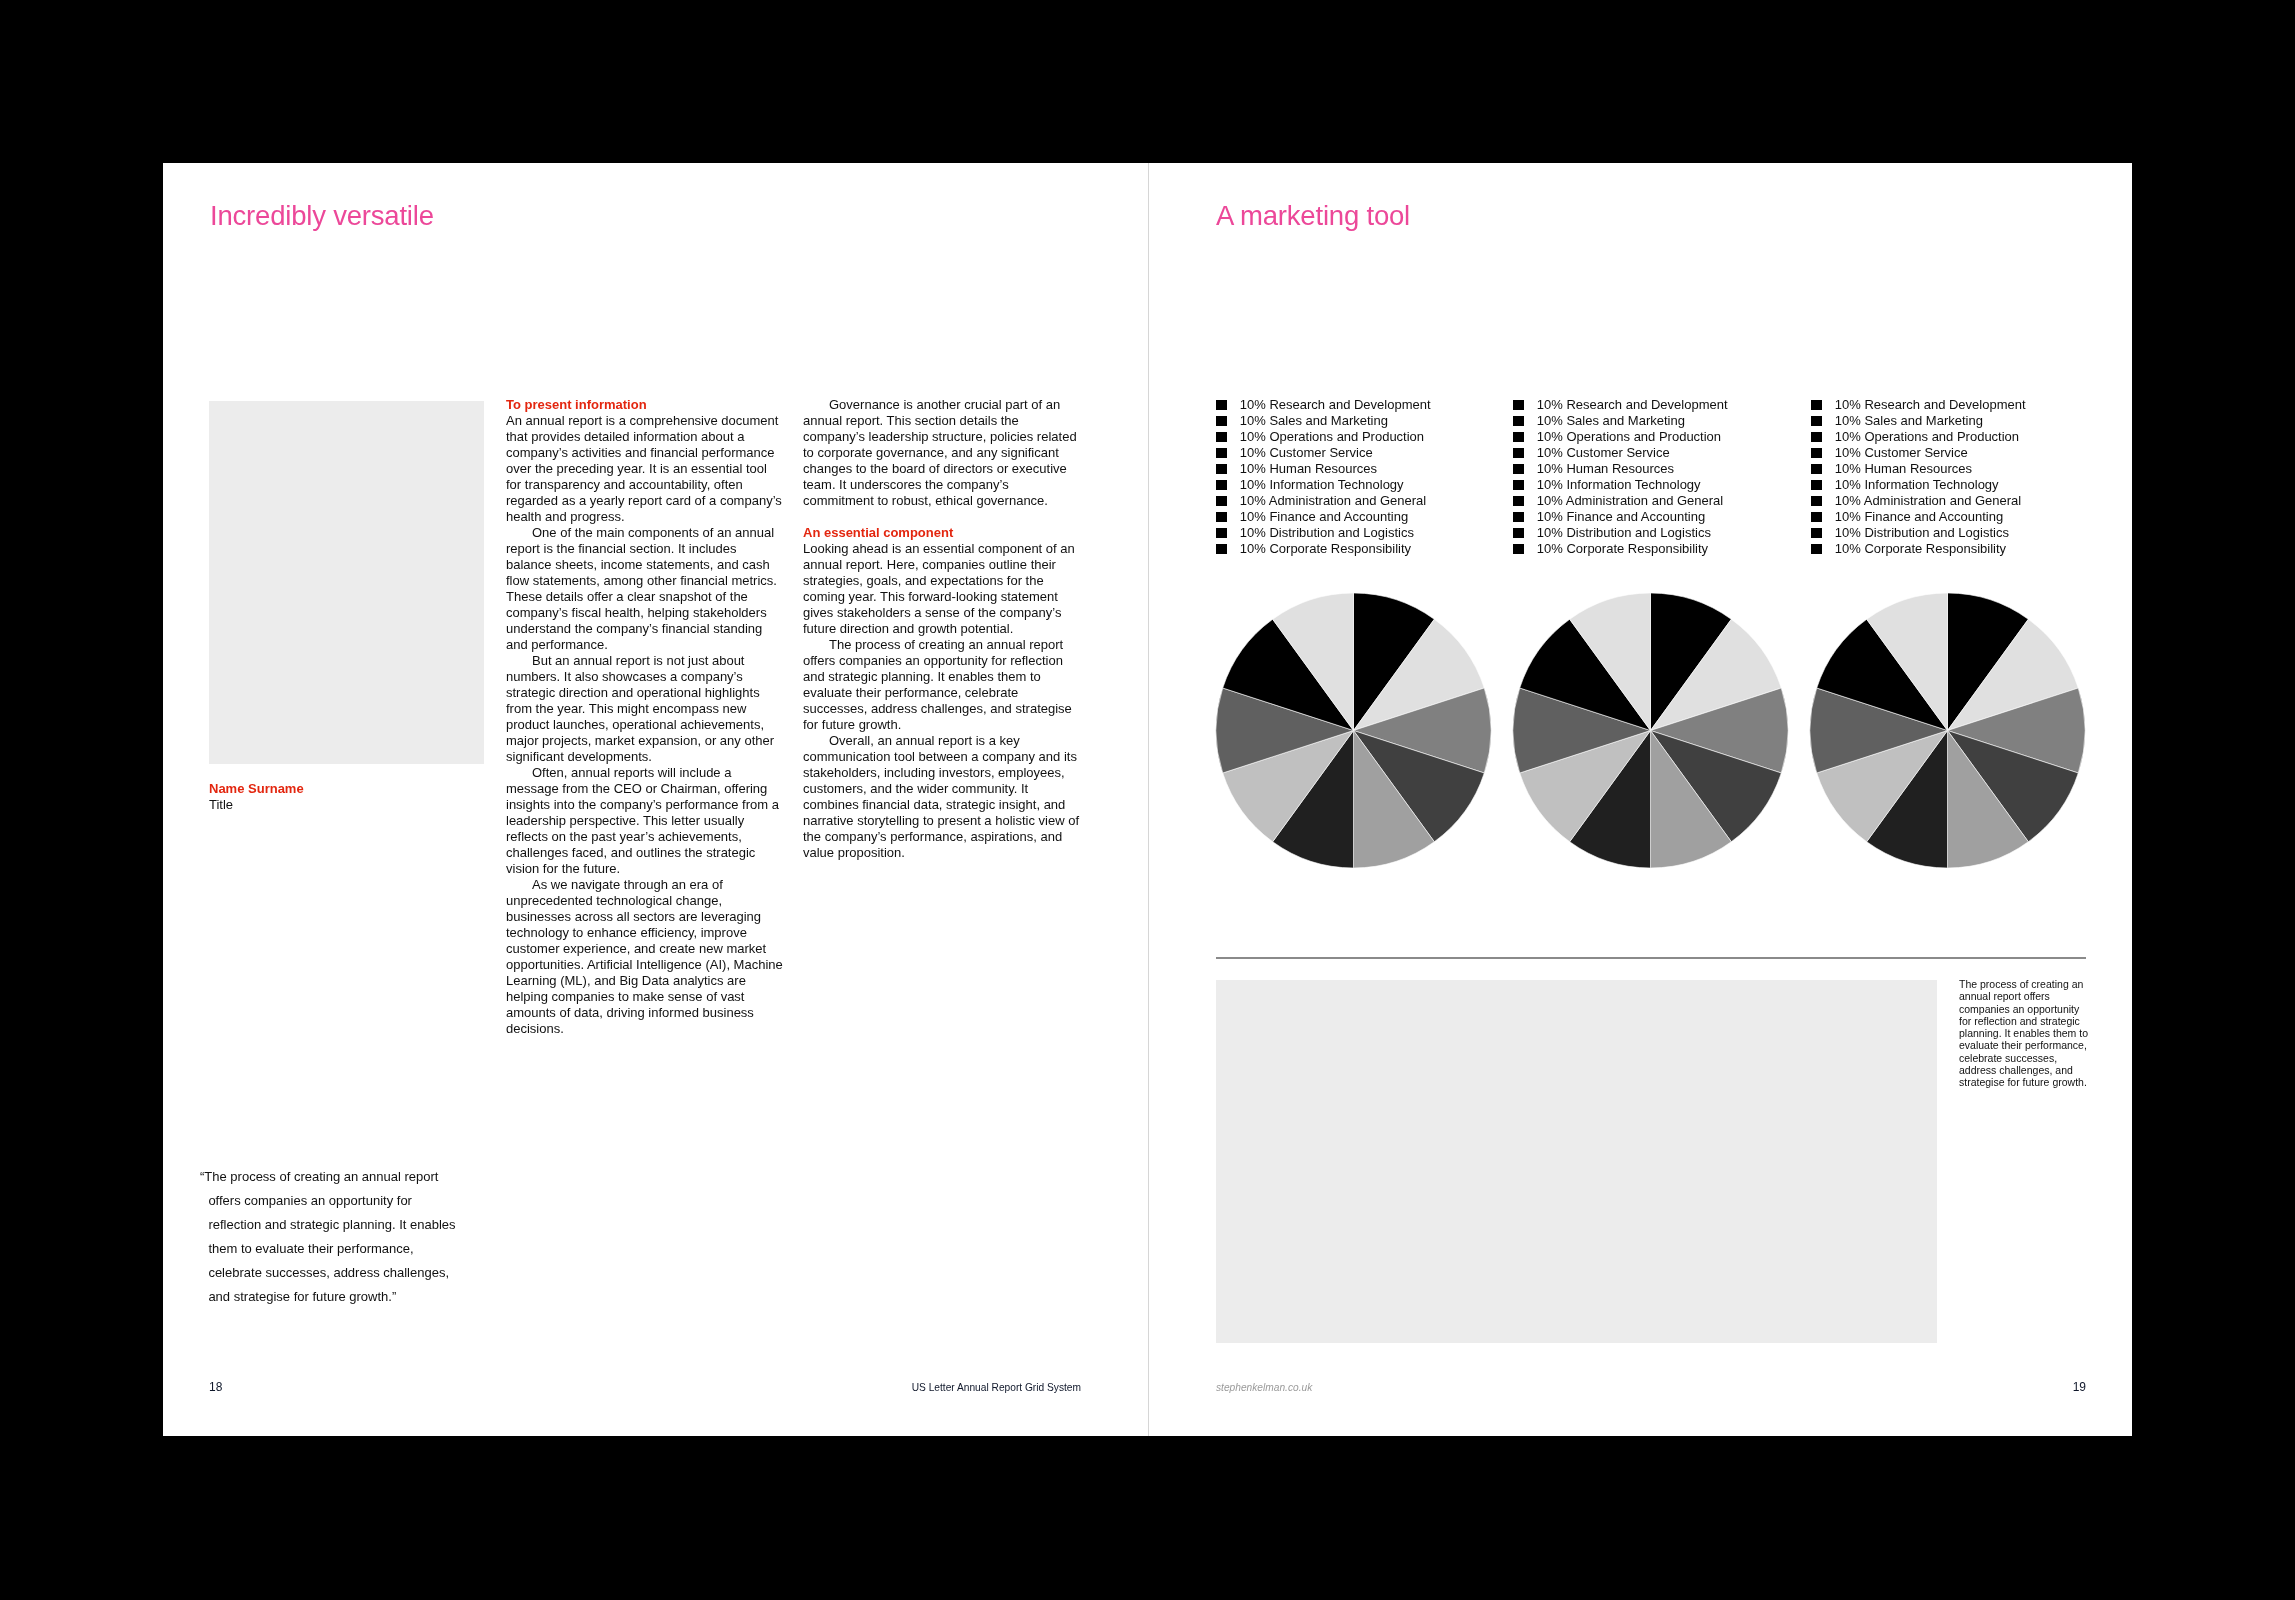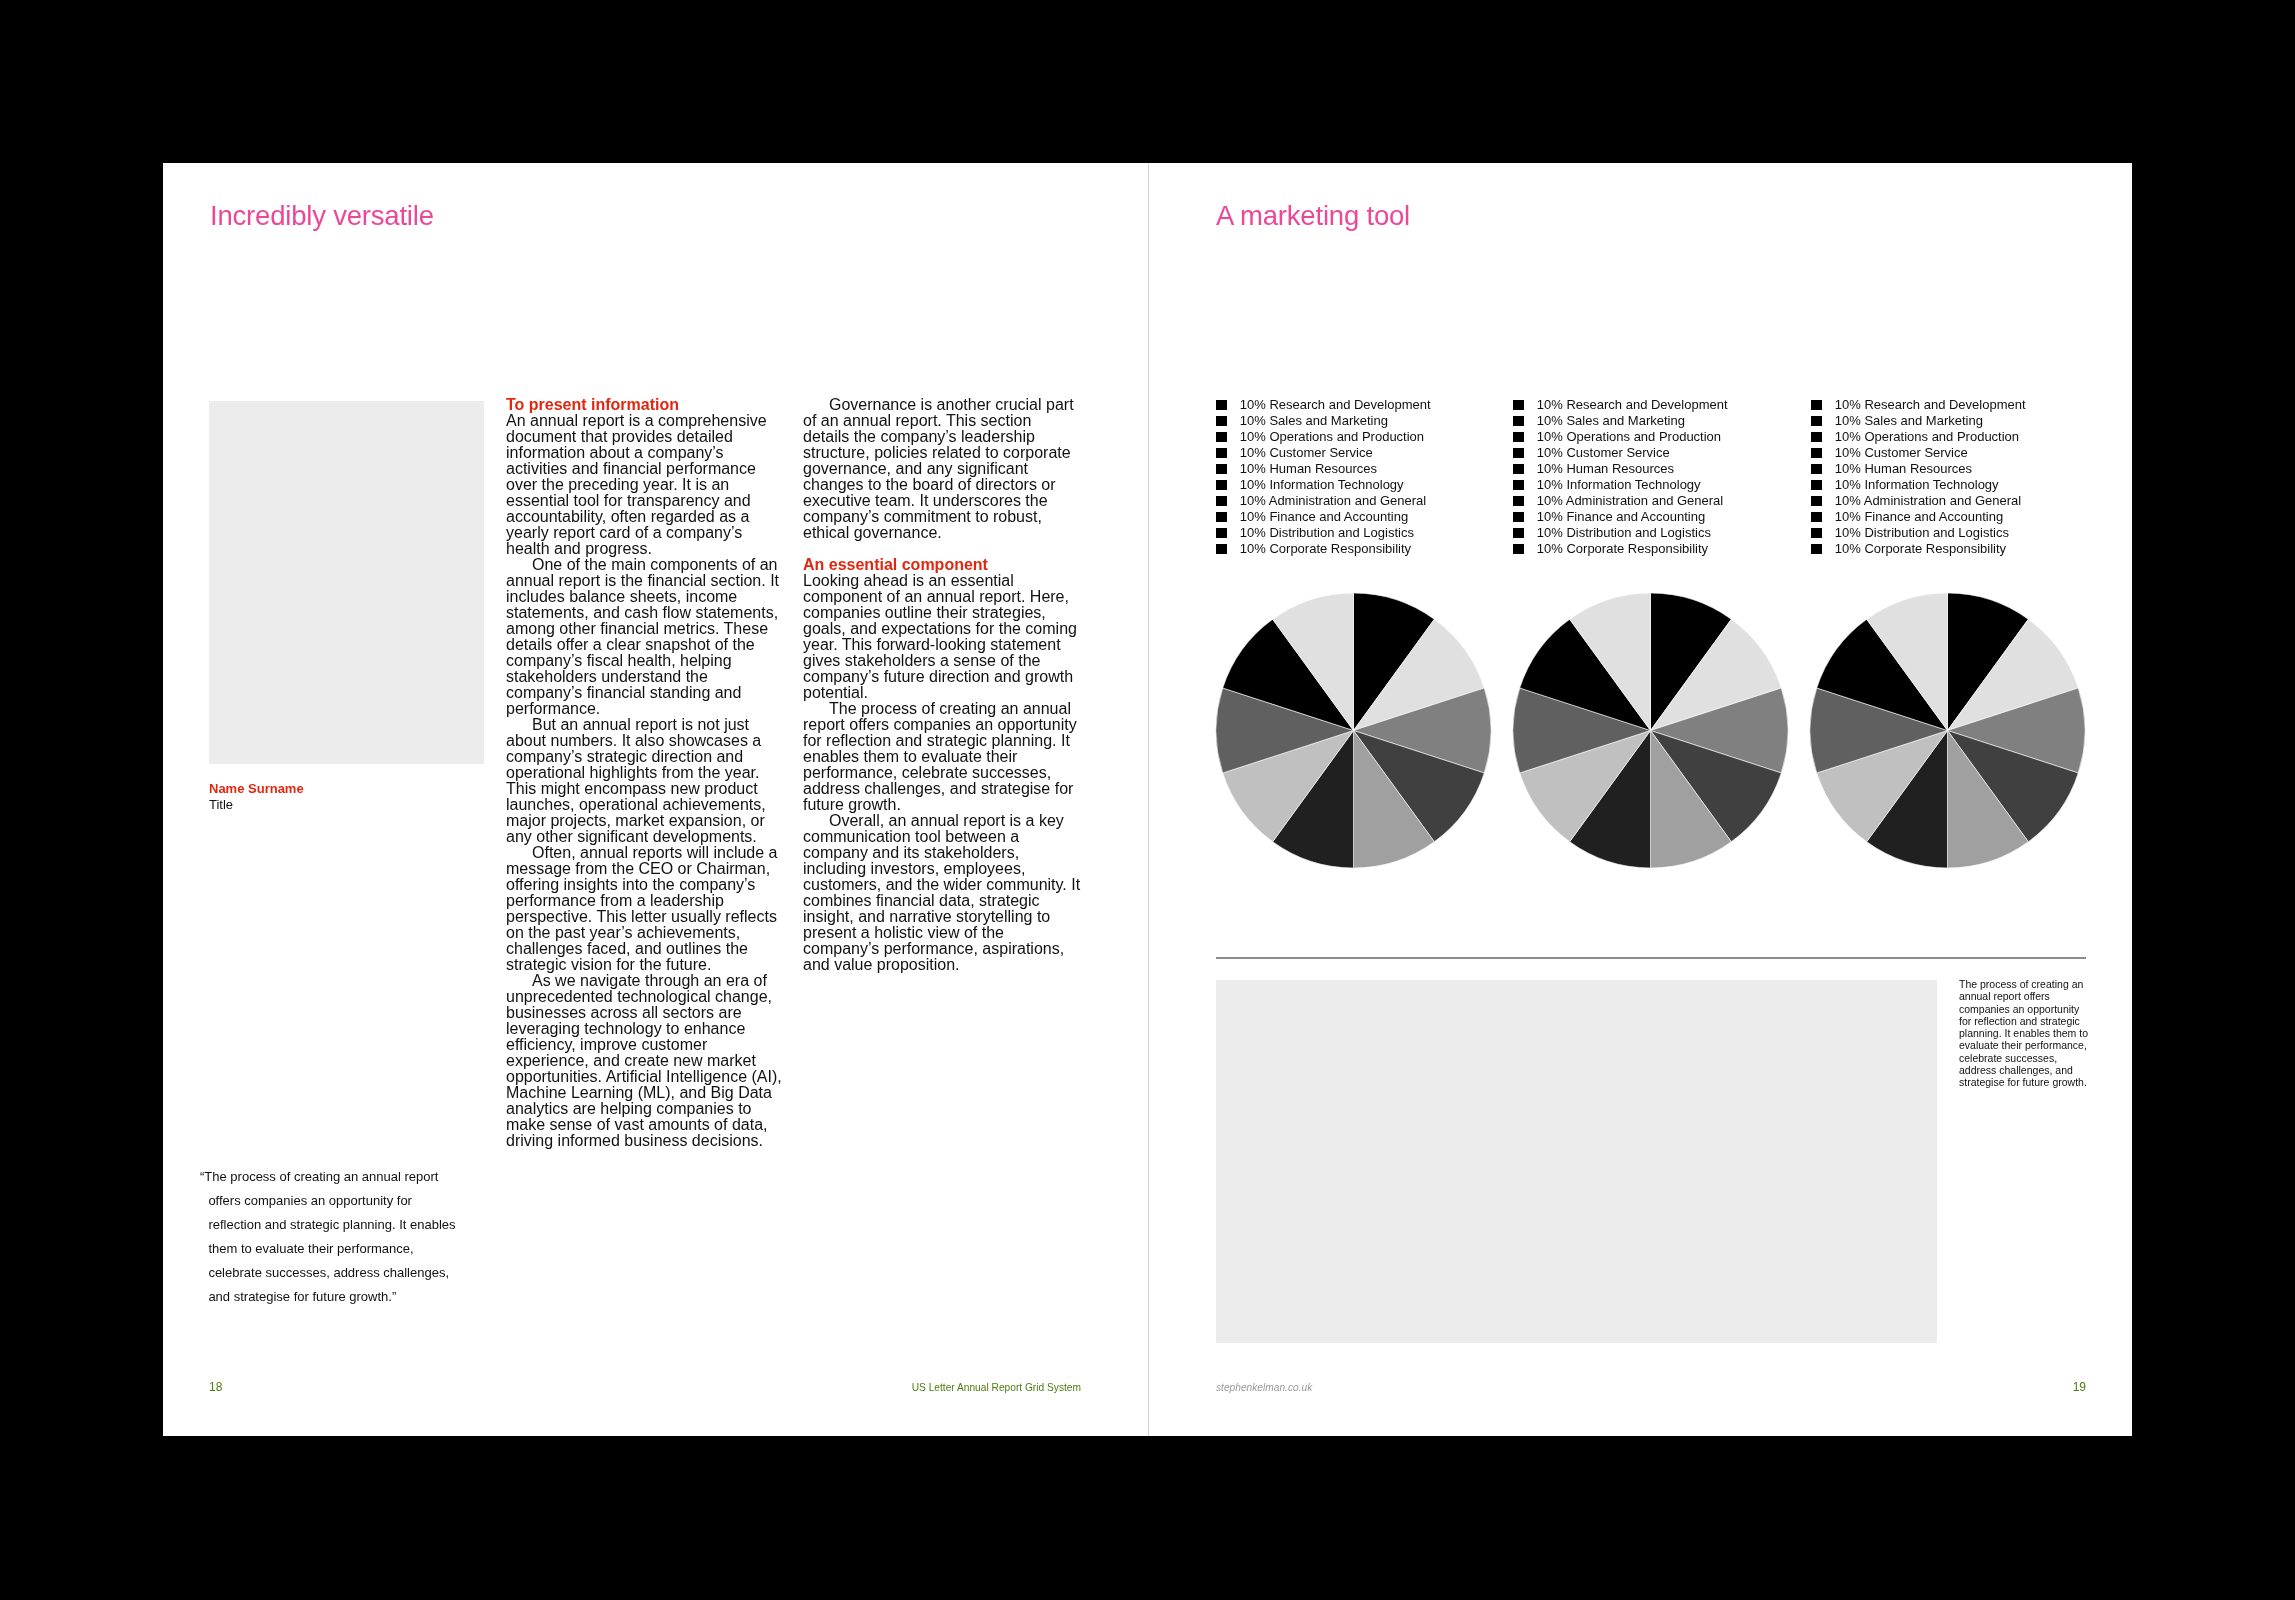--- a/index.html
+++ b/index.html
@@ -5,32 +5,32 @@
   html, body { margin: 0; padding: 0; }
   body {
     width: 2295px; height: 1600px; background: #000000;
     position: relative; overflow: hidden;
     font-family: "Liberation Sans", "DejaVu Sans", sans-serif; color: #111;
   }
   .spread { position: absolute; left: 163px; top: 163px; width: 1969px; height: 1273px; background: #ffffff; }
   .spine { position: absolute; left: 985px; top: 0; width: 1.2px; height: 1273px; background: #d6d6d6; }
   .abs { position: absolute; }
   .page-title { font-size: 27.5px; line-height: 33px; font-weight: 400; letter-spacing: -0.2px; color: #ec4899; }
-  .body-col { font-size: 16px; line-height: 16px; color: #111; }
+  .body-col { font-size: 13px; line-height: 16px; color: #111; }
   .body-col p { margin: 0; }
   .body-col p.indent { text-indent: 26px; }
   .kicker { color: #e3260f; font-weight: 700; }
   .spacer { height: 16px; }
   .placeholder { background: #ececec; }
   .name { color: #e3260f; font-weight: 700; font-size: 13px; line-height: 16px; }
   .role { font-size: 13px; line-height: 16px; }
   .quote { font-size: 13px; line-height: 24px; color: #111; }
   .quote .line { display: block; padding-left: 8.4px; }
   .quote .line.first { padding-left: 0; }
-  .folio { font-size: 12px; line-height: 14.3px; color: #4d7c0f; }
+  .folio { font-size: 12px; line-height: 14.3px; color: #0f172a; }
   .folio.muted { color: #9a9a9a; font-style: italic; }
   .legend { list-style: none; margin: 0; padding: 0; font-size: 13px; line-height: 16px; }
   .legend li { display: flex; align-items: center; white-space: nowrap; }
   .legend .sq { width: 10.8px; height: 10.8px; background: #000; margin-right: 13px; flex: 0 0 auto; }
   .rule { height: 1.8px; background: #8a8a8a; }
   .caption { font-size: 10.5px; line-height: 12.3px; color: #111; }
   svg.pie { position: absolute; overflow: visible; }
 </style>
 </head>
 <body>

